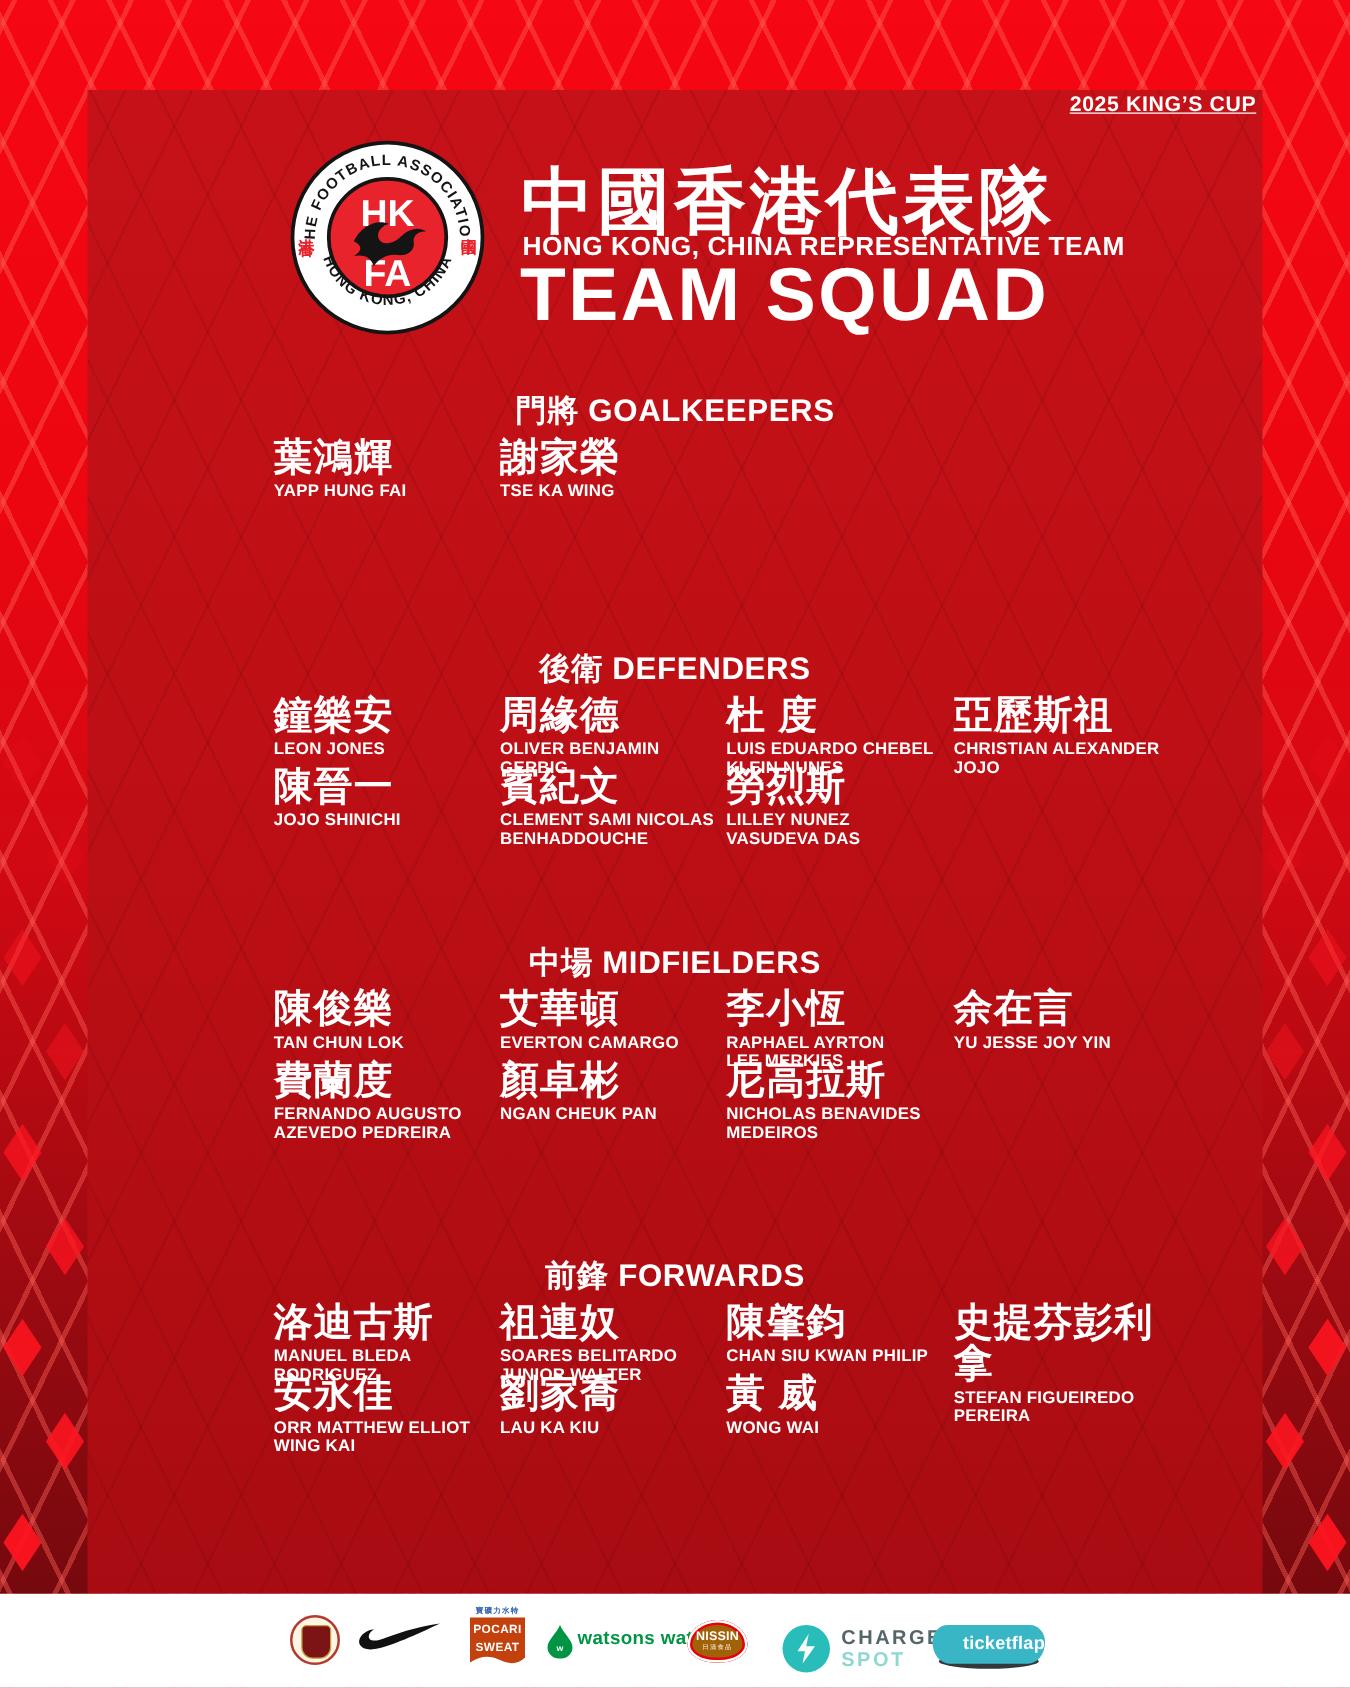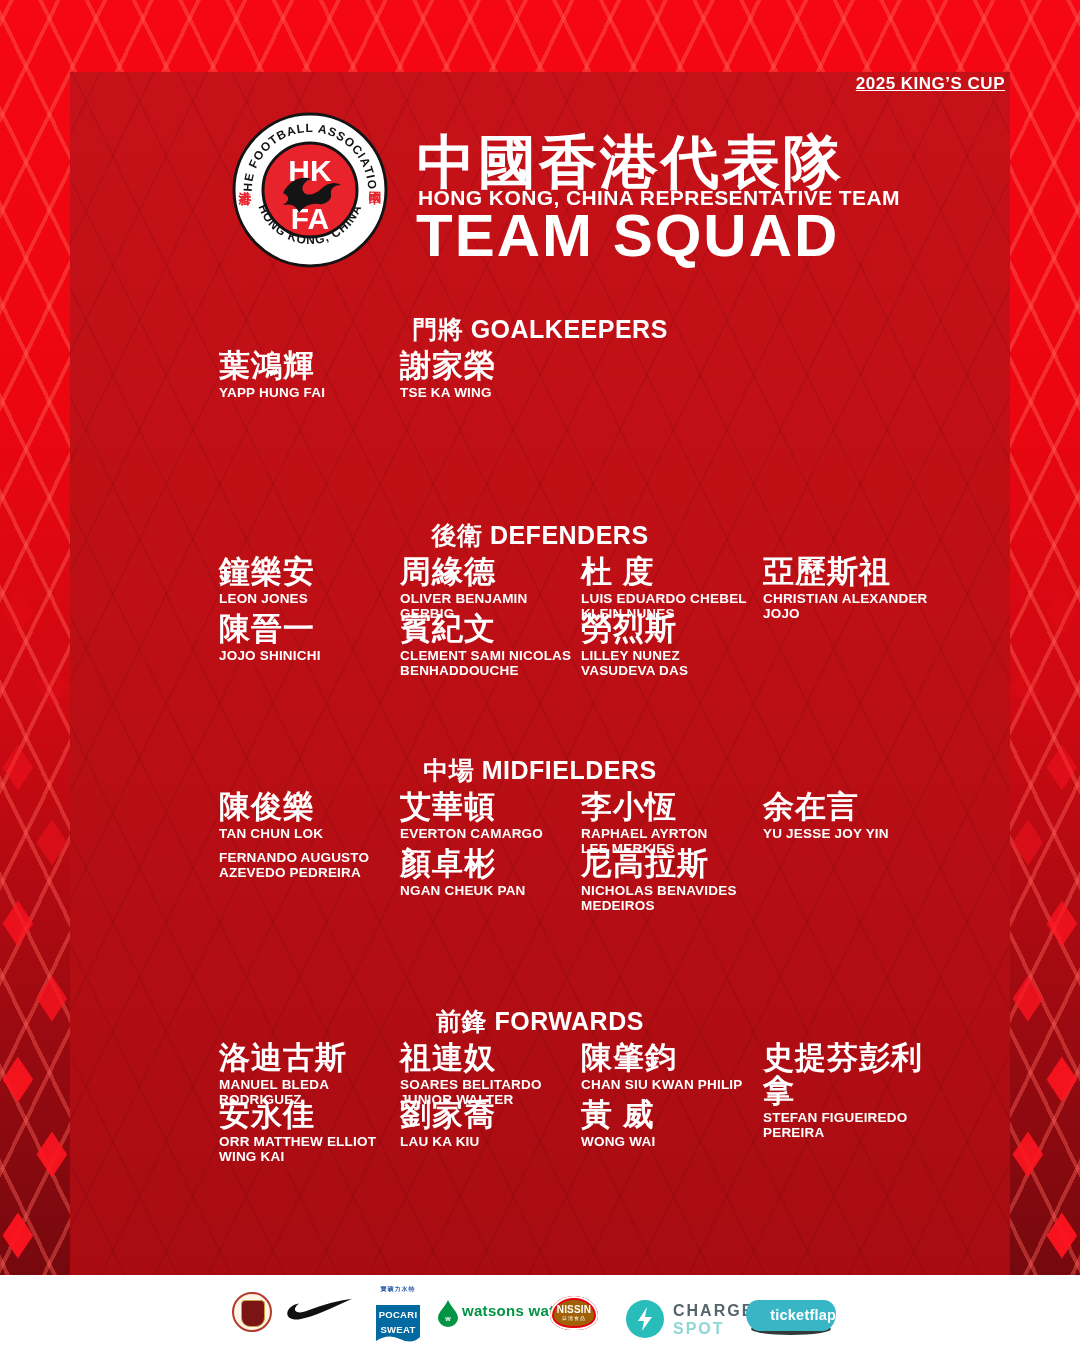--- a/index.html
+++ b/index.html
@@ -43,21 +43,21 @@
   .en{font-size:13.5px;font-weight:bold;letter-spacing:.2px;line-height:15px;margin-top:3px;white-space:pre-line;}
   
   .footer{position:absolute;left:0;top:1275px;width:1080px;height:75px;background:#ffffff;}
   .crest{position:absolute;left:232px;top:17px;width:40px;height:40px;border-radius:50%;
     border:2px solid #b43a2e;background:#fdf6e6;box-sizing:border-box;}
   .crest-inner{position:absolute;left:7px;top:6px;width:22px;height:25px;background:#7c1416;
     border:1px solid #c9a23f;border-radius:4px 4px 9px 9px;}
   .nike{position:absolute;left:286px;top:22px;}
   .pocari{position:absolute;left:376px;top:10px;width:44px;text-align:center;}
   .pocari-top{font-size:6px;color:#2a5caa;letter-spacing:1px;font-weight:bold;line-height:8px;}
-  .pocari-box{position:relative;width:44px;height:42px;background:#0369a1;margin-top:12px;overflow:hidden;}
+  .pocari-box{position:relative;width:44px;height:42px;background:#c2410c;margin-top:1px;overflow:hidden;}
   .pocari-box .p1{font-size:9.5px;font-weight:bold;color:#fff;line-height:10px;margin-top:5px;letter-spacing:.3px;}
   .pocari-wave{position:absolute;left:0;bottom:0;width:44px;height:16px;}
   .watsons{position:absolute;left:437px;top:24px;}
   .watsons-label{position:absolute;left:25px;top:3px;font-size:15px;font-weight:bold;color:#009444;letter-spacing:.3px;white-space:nowrap;}
   .nissin{position:absolute;left:550px;top:21px;width:48px;height:34px;background:#a16207;
     border-radius:50% 50% 46% 46%/58% 58% 42% 42%;box-shadow:inset 0 0 0 2px #fff,inset 0 0 0 4px #e60012;
     text-align:center;box-sizing:border-box;}
   .nissin-label{font-size:10px;font-weight:bold;color:#fff;margin-top:9px;letter-spacing:.2px;line-height:10px;}
   .nissin-sub{font-size:5px;color:#fff;line-height:6px;letter-spacing:1px;}
   .chargespot{position:absolute;left:626px;top:24px;}
@@ -234,20 +234,21 @@
             <div class="en">RAPHAEL AYRTON
 LEE MERKIES</div>
           </div>
         <div class="cell c4">
             <div class="zh">余在言</div>
             <div class="en">YU JESSE JOY YIN</div>
           </div>
       </div>
       <div class="row">
         <div class="cell c1">
+            <div class="zh">費蘭度</div>
             <div class="en">FERNANDO AUGUSTO
 AZEVEDO PEDREIRA</div>
           </div>
         <div class="cell c2">
             <div class="zh">顏卓彬</div>
             <div class="en">NGAN CHEUK PAN</div>
           </div>
         <div class="cell c3">
             <div class="zh">尼高拉斯</div>
             <div class="en">NICHOLAS BENAVIDES

